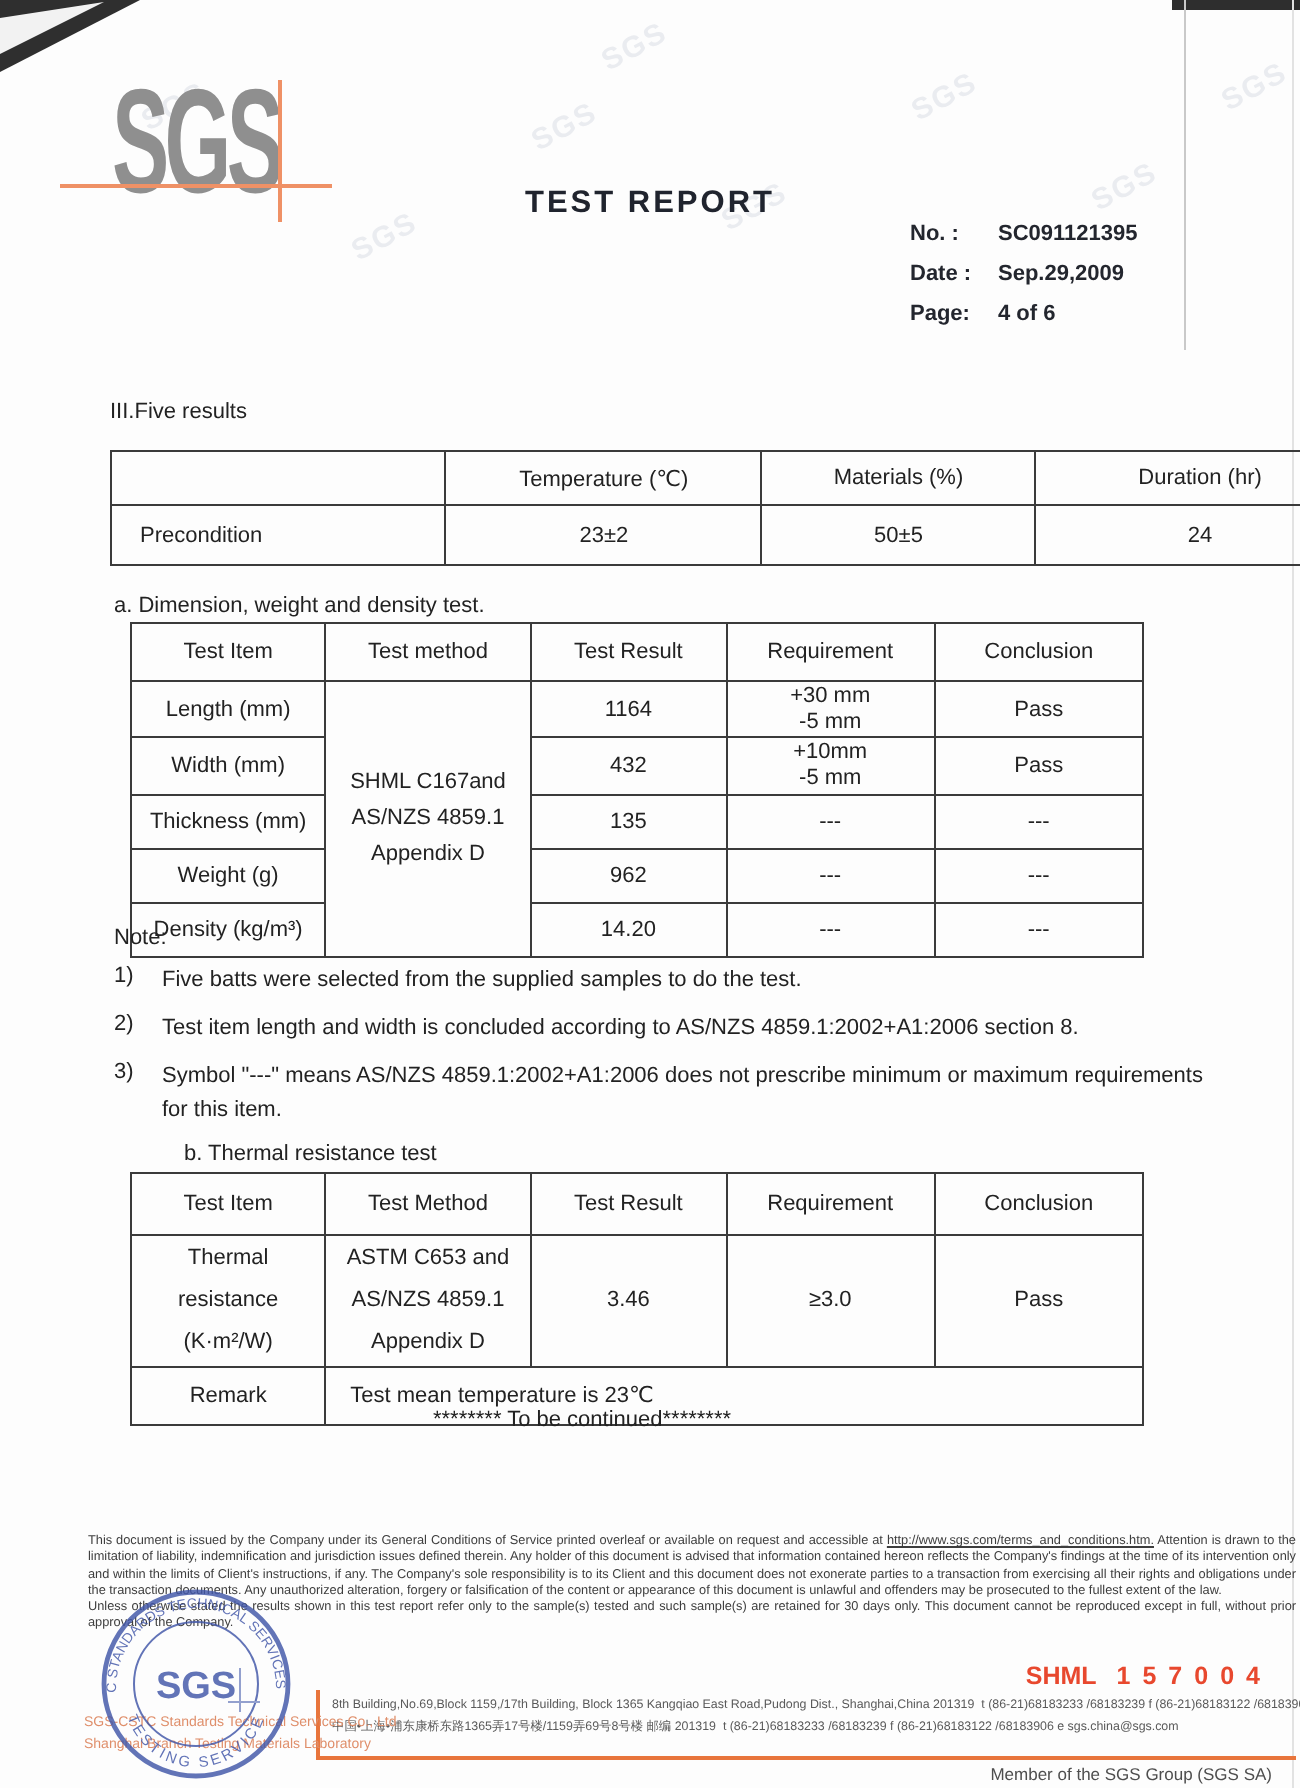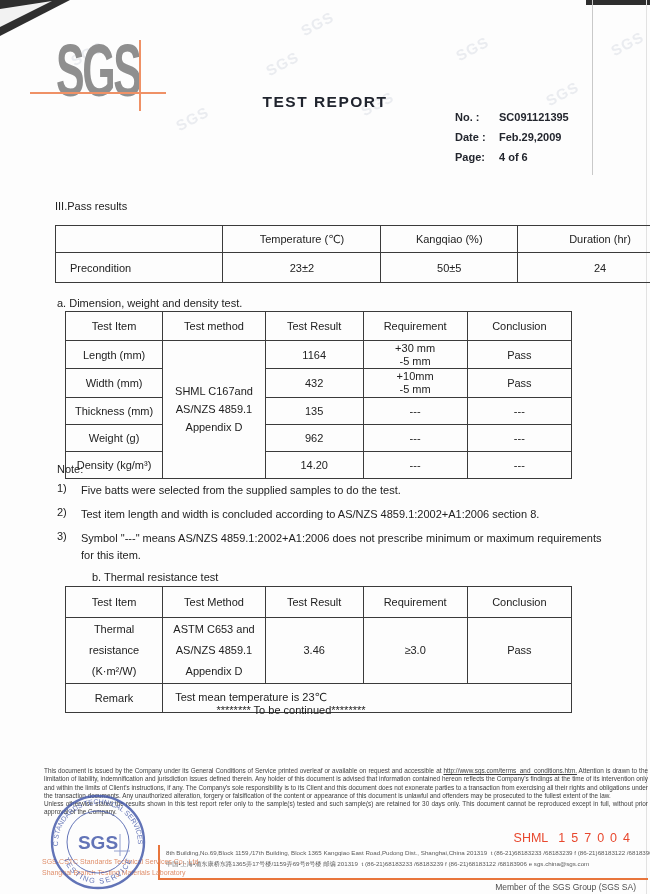--- a/index.html
+++ b/index.html
@@ -62,21 +62,21 @@
   .legal{position:absolute;left:44px;top:767px;width:604px;font-size:6.4px;line-height:8.3px;color:#3d3d3d;text-align:justify;}
   .legal p{margin:0;}
   .legal .url{text-decoration:underline;}
 
   .stamp{position:absolute;left:36px;top:790px;opacity:0.82;z-index:5;}
 
   .company{position:absolute;left:42px;top:856px;font-size:7px;line-height:11px;color:#df8e6a;z-index:1;}
   .divider-v{position:absolute;left:158px;top:845px;width:1.5px;height:33px;background:#e8753c;}
   .addr{position:absolute;left:166px;top:847px;font-size:6.2px;line-height:11px;color:#5a5a5a;white-space:nowrap;}
   .rule-h{position:absolute;left:158px;top:878px;width:490px;height:1.5px;background:#e8753c;}
-  .shml{position:absolute;right:14px;top:831px;color:#e8482e;font-weight:400;font-size:12.5px;}
+  .shml{position:absolute;right:14px;top:831px;color:#e8482e;font-weight:700;font-size:12.5px;}
   .shml .num{letter-spacing:6px;margin-left:10px;}
   .member{position:absolute;right:14px;top:882px;font-size:8.5px;color:#4e4e4e;}
 </style>
 </head>
 <body>
 
 <div class="page">
 
   <svg class="corner-tl" width="70" height="36">
     <polygon points="0,0 70,0 0,36" fill="#2f2f2f"></polygon>
@@ -100,42 +100,42 @@
   <div class="cross-h"></div>
   <div class="title">TEST REPORT</div>
 
   <div class="meta">
     <div class="meta-row">
       <span class="meta-label">No.  :</span>
       <span class="meta-value">SC091121395</span>
     </div>
     <div class="meta-row">
       <span class="meta-label">Date :</span>
-      <span class="meta-value">Feb.29,2009</span>
+      <span class="meta-value">Sep.29,2009</span>
     </div>
     <div class="meta-row">
       <span class="meta-label">Page:</span>
       <span class="meta-value">4 of  6</span>
     </div>
   </div>
 
-  <div class="sec-head">III.Pass results</div>
+  <div class="sec-head">III.Five results</div>
 
   <table class="tbl1">
     <colgroup>
         <col style="width:26.7%">
         <col style="width:25.2%">
         <col style="width:21.8%">
         <col style="width:26.3%">
       </colgroup>
     <tbody>
         <tr>
       <td></td>
       <td>Temperature (℃)</td>
-      <td>Kangqiao (%)</td>
+      <td>Materials (%)</td>
       <td>Duration (hr)</td>
     </tr>
     <tr>
       <td class="cell-left">Precondition</td>
       <td>23±2</td>
       <td>50±5</td>
       <td>24</td>
     </tr>
   </tbody>
     </table>

